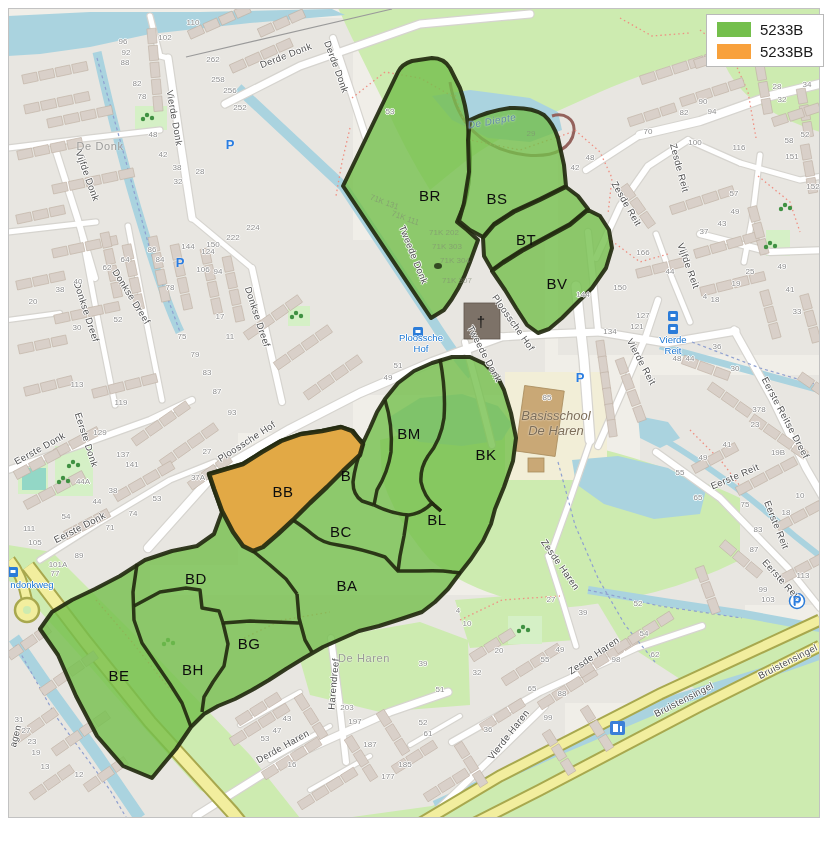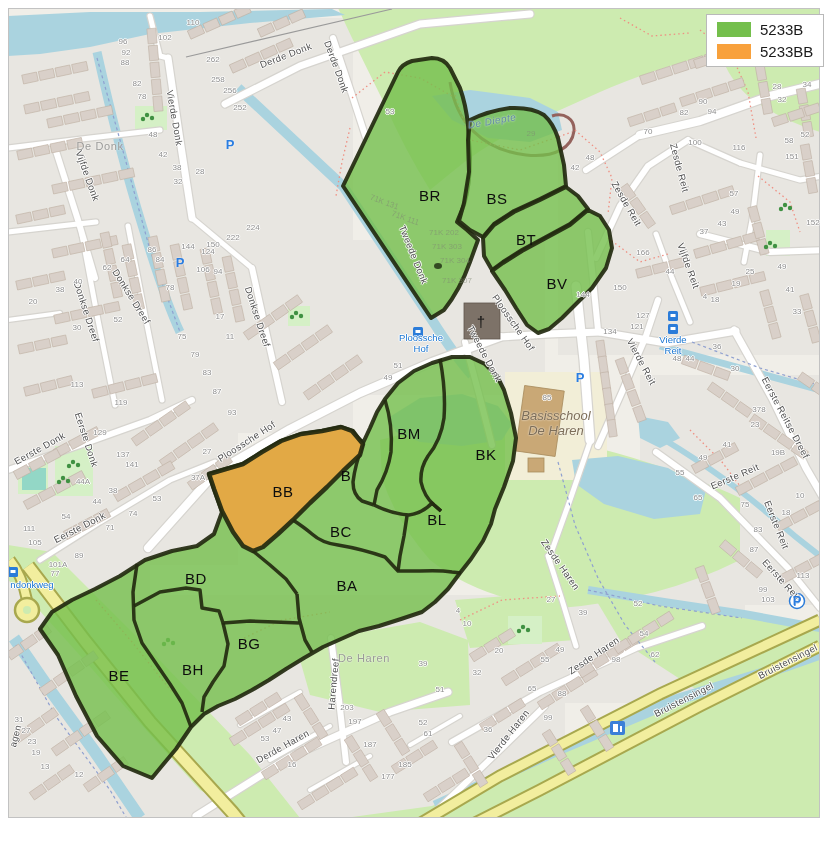--- a/index.html
+++ b/index.html
@@ -719,21 +719,21 @@
       <span class="lbl lbl-num" style="left: 727px; top: 204px; --r: 0deg;">49</span>
       <span class="lbl lbl-num" style="left: 714px; top: 216px; --r: 0deg;">43</span>
       <span class="lbl lbl-num" style="left: 696px; top: 224px; --r: 0deg;">37</span>
       <span class="lbl lbl-num" style="left: 742px; top: 264px; --r: 0deg;">25</span>
       <span class="lbl lbl-num" style="left: 728px; top: 276px; --r: 0deg;">19</span>
       <span class="lbl lbl-num" style="left: 769px; top: 79px; --r: 0deg;">28</span>
       <span class="lbl lbl-num" style="left: 774px; top: 92px; --r: 0deg;">32</span>
       <span class="lbl lbl-num" style="left: 799px; top: 77px; --r: 0deg;">34</span>
       <span class="lbl lbl-num" style="left: 781px; top: 133px; --r: 0deg;">58</span>
       <span class="lbl lbl-num" style="left: 797px; top: 127px; --r: 0deg;">52</span>
-      <span class="lbl lbl-num" style="left: 805px; top: 179px; margin-top: 36px; --r: 0deg;">152</span>
+      <span class="lbl lbl-num" style="left: 805px; top: 179px; --r: 0deg;">152</span>
       <span class="lbl lbl-num" style="left: 774px; top: 259px; --r: 0deg;">49</span>
       <span class="lbl lbl-num" style="left: 782px; top: 282px; --r: 0deg;">41</span>
       <span class="lbl lbl-num" style="left: 789px; top: 304px; --r: 0deg;">33</span>
       <span class="lbl lbl-num" style="left: 751px; top: 402px; --r: 0deg;">378</span>
       <span class="lbl lbl-num" style="left: 747px; top: 417px; --r: 0deg;">23</span>
       <span class="lbl lbl-num" style="left: 770px; top: 445px; --r: 0deg;">19B</span>
       <span class="lbl lbl-num" style="left: 792px; top: 488px; --r: 0deg;">10</span>
       <span class="lbl lbl-num" style="left: 778px; top: 505px; --r: 0deg;">18</span>
       <span class="lbl lbl-num" style="left: 750px; top: 522px; --r: 0deg;">83</span>
       <span class="lbl lbl-num" style="left: 746px; top: 542px; --r: 0deg;">87</span>

